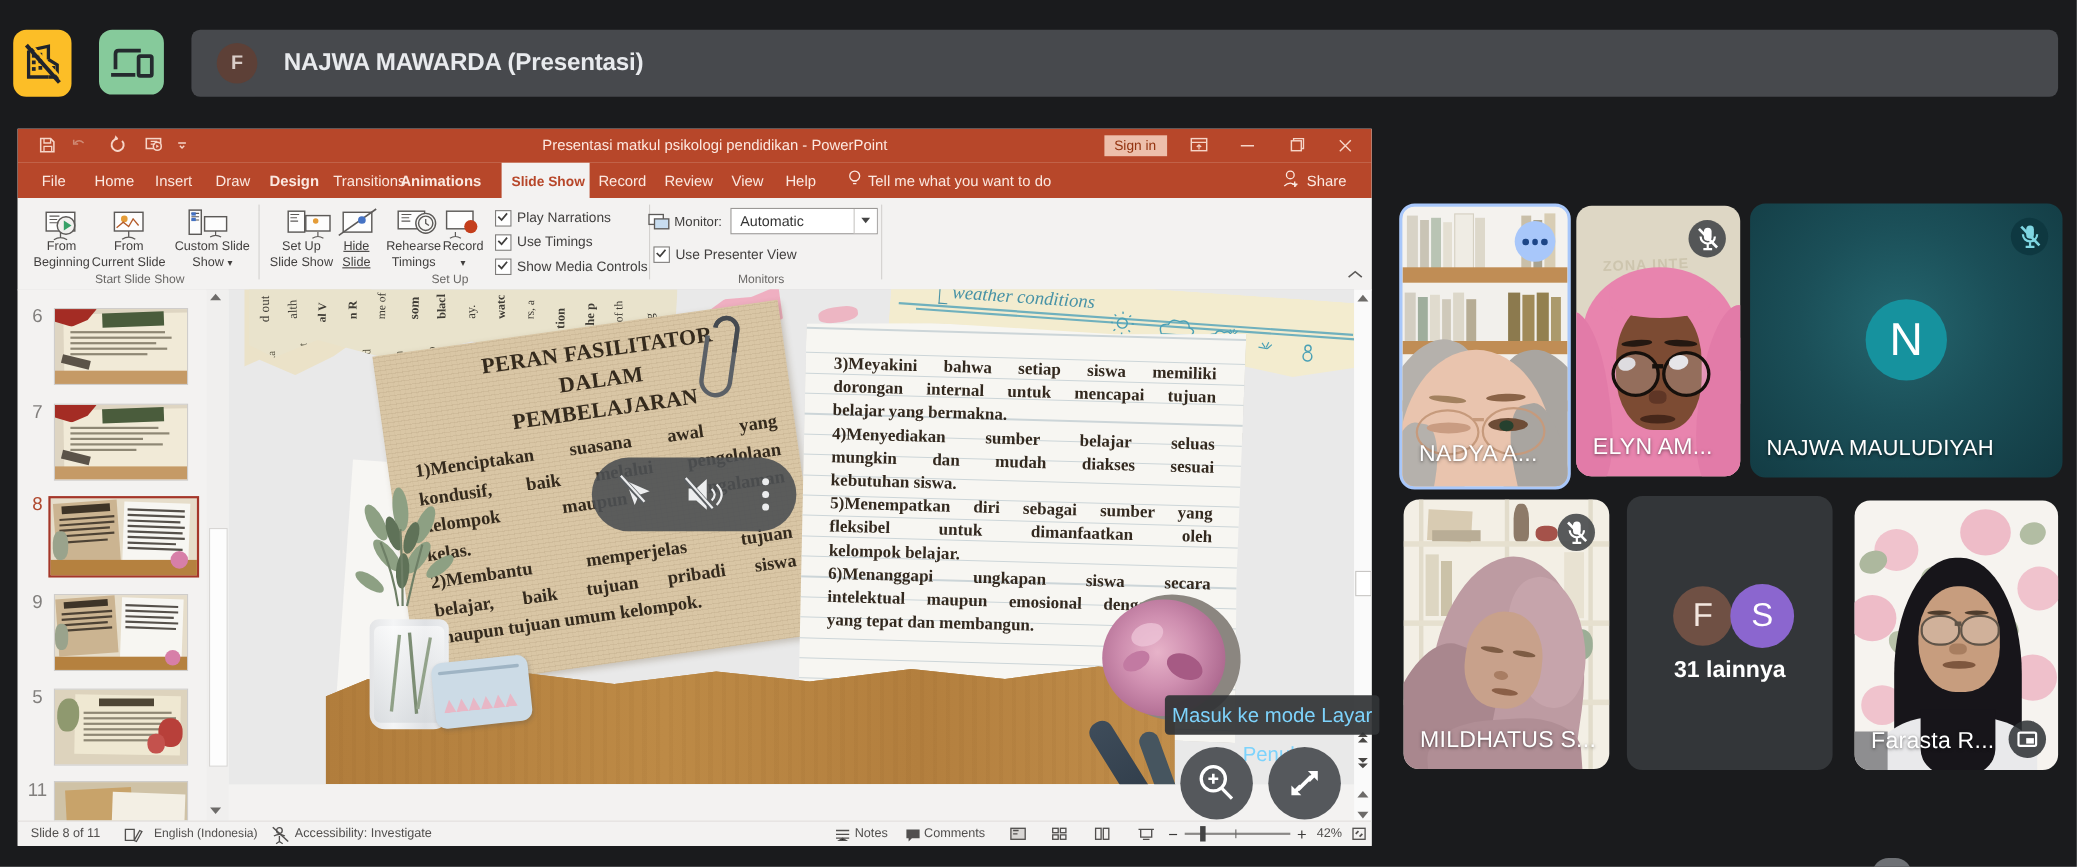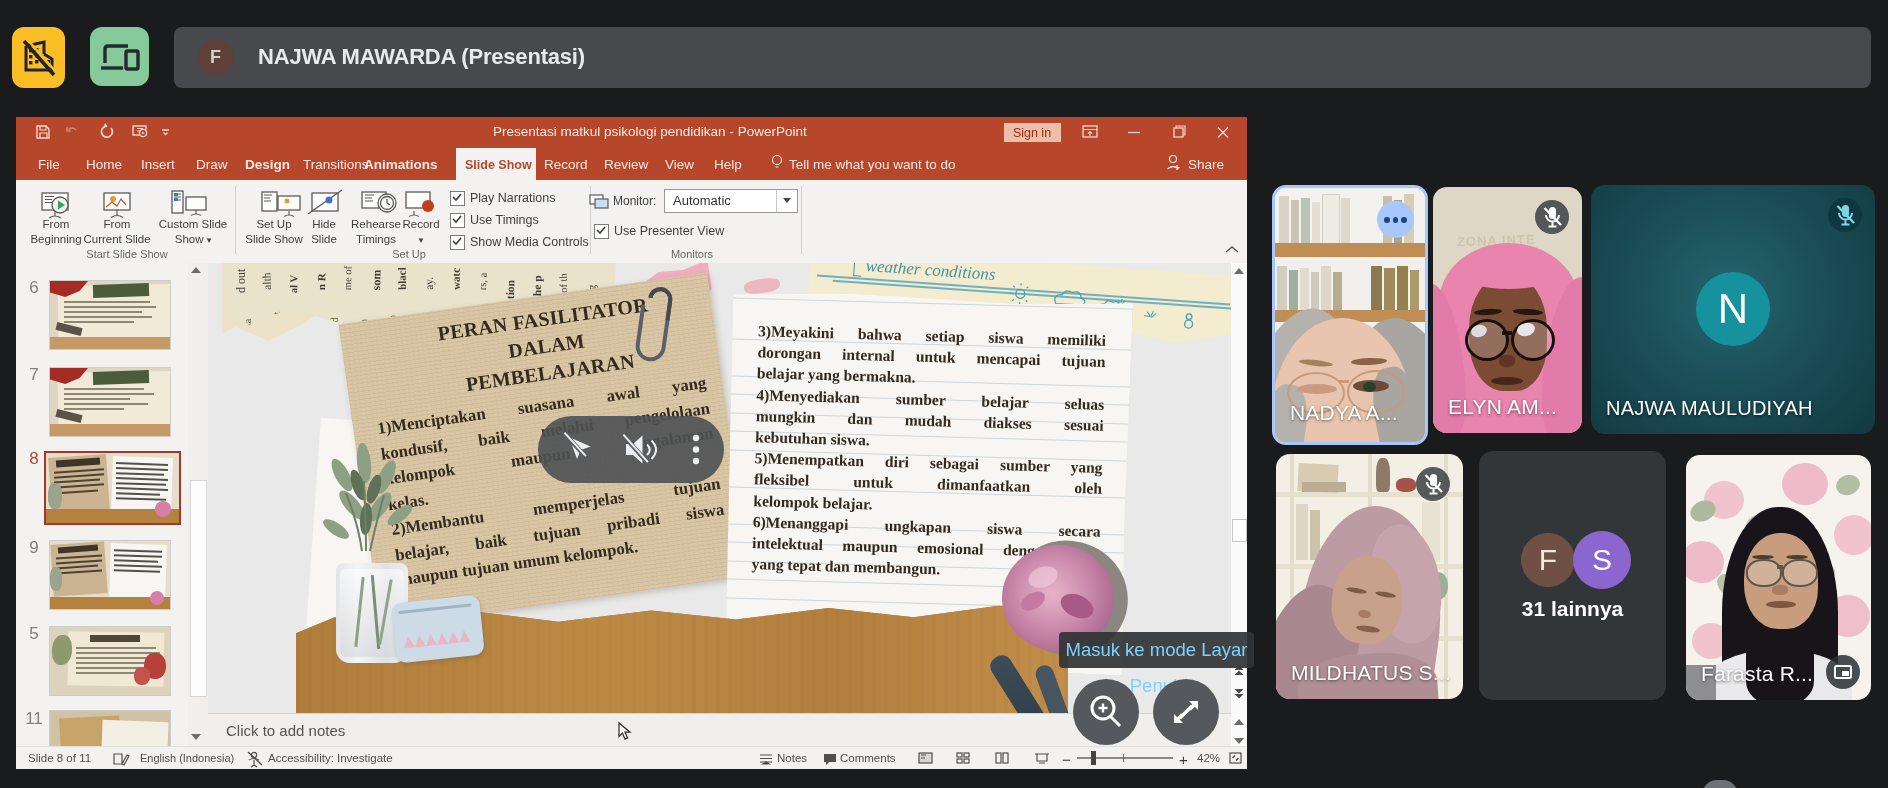--- a/index.html
+++ b/index.html
@@ -189,21 +189,21 @@
 
         <rect x="390" y="5" width="24" height="16" fill="#fdfdfd"></rect>
         <circle cx="412" cy="19" r="6" fill="#c43e1c" stroke="none"></circle>
         <path d="M398 24 v4 M393 29.5 q5 -3 10 0" stroke-width="1.1"></path>
       </g>
     </svg>
     <div class="rbtxt" style="left:9px;top:37px;width:62px;">From<br>Beginning</div>
     <div class="rbtxt" style="left:63px;top:37px;width:76px;">From<br>Current Slide</div>
     <div class="rbtxt" style="left:136px;top:37px;width:82px;">Custom Slide<br>Show <span style="font-size:9px;">▾</span></div>
     <div class="rbtxt" style="left:218px;top:37px;width:80px;">Set Up<br>Slide Show</div>
-    <div class="rbtxt" style="left:285px;top:37px;width:46px;">Hide<br>Slide</div>
+    <div class="rbtxt" style="left:285px;top:37px;width:46px;text-decoration:underline;">Hide<br>Slide</div>
     <div class="rbtxt" style="left:332px;top:37px;width:56px;">Rehearse<br>Timings</div>
     <div class="rbtxt" style="left:383px;top:37px;width:44px;">Record<br><span style="font-size:9px;">▾</span></div>
 
     <div class="cb" style="left:434px;top:11px;"></div>
       <div class="cbt" style="left:454px;top:11px;">Play Narrations</div>
     <div class="cb" style="left:434px;top:33px;"></div>
       <div class="cbt" style="left:454px;top:33px;">Use Timings</div>
     <div class="cb" style="left:434px;top:55px;"></div>
       <div class="cbt" style="left:454px;top:55px;">Show Media Controls</div>
     <svg width="60" height="80" style="position:absolute;left:428px;top:6px;">
@@ -481,26 +481,20 @@
     <div style="position:absolute;left:1px;top:256px;width:13px;height:21px;background:#fff;border:1px solid #c8c6c4;"></div>
     <svg width="16" height="40" style="position:absolute;left:0;top:400px;">
         <g fill="#494745">
           <path d="M3.5 7 l4.5 -4.5 4.5 4.5 z M3.5 12 l4.5 -4.5 4.5 4.5 z"></path>
           <path d="M3.5 26 l4.5 4.5 4.5 -4.5 z M3.5 31 l4.5 4.5 4.5 -4.5 z"></path>
         </g>
       </svg>
     <div style="position:absolute;left:3px;top:456px;width:0;height:0;border-left:5px solid transparent;border-right:5px solid transparent;border-bottom:6px solid #6d6b69;"></div>
     <div style="position:absolute;left:3px;top:475px;width:0;height:0;border-left:5px solid transparent;border-right:5px solid transparent;border-top:6px solid #6d6b69;"></div>
   </div>
-  <div class="abs" id="notes">
-      <div style="position:absolute;left:18px;top:8px;font-size:15px;color:#565452;">Click to add notes</div>
-      <svg width="18" height="22" style="position:absolute;left:407px;top:7px;">
-        <path d="M4 2 l0 13.5 3.4 -3.4 2.6 6 2.6 -1.2 -2.6 -5.7 5 0 z" fill="#fff" stroke="#333" stroke-width="1.3"></path>
-      </svg>
-    </div>
   <div class="abs" id="status">
     <div style="position:absolute;left:12px;top:5px;">Slide 8 of 11</div>
     <svg width="18" height="16" style="position:absolute;left:96px;top:4px;">
         <g fill="none" stroke="#514f4e" stroke-width="1.2">
           <path d="M2 3 h8 v10 h-8 z M10 13 l5 -9 2 1 -5 9 z"></path>
         </g>
       </svg>
     <div style="position:absolute;left:124px;top:5px;font-size:11px;">English (Indonesia)</div>
     <svg width="20" height="18" style="position:absolute;left:230px;top:3px;">
         <g fill="none" stroke="#514f4e" stroke-width="1.2">

